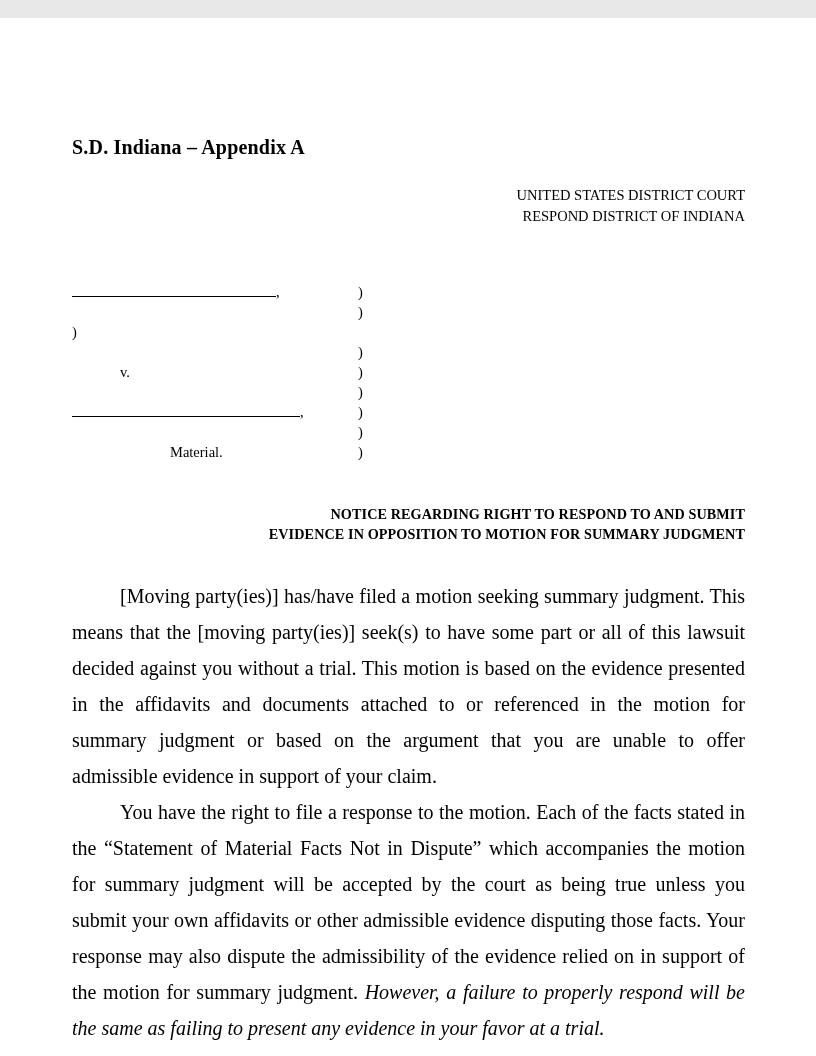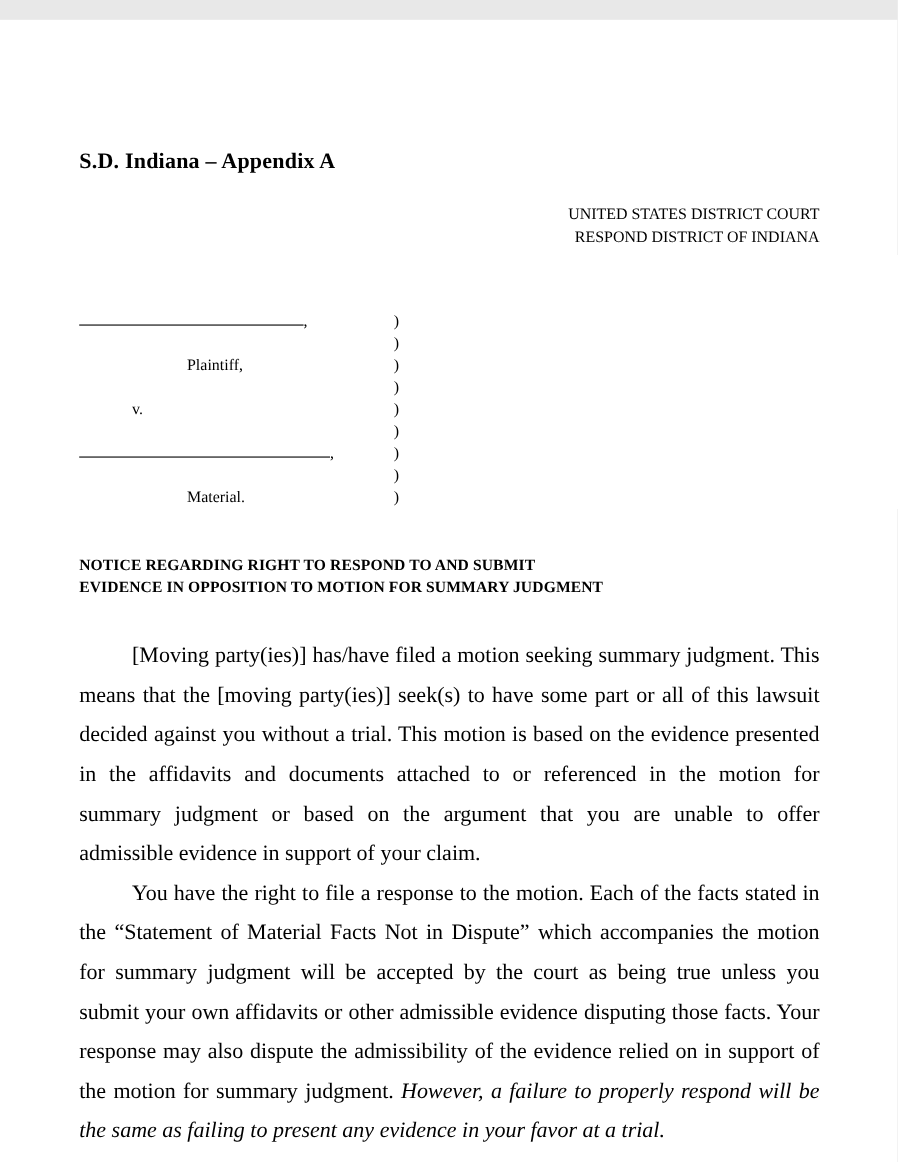--- a/index.html
+++ b/index.html
@@ -50,21 +50,21 @@
     display: inline-block;
     border-bottom: 1px solid #000;
     height: 13px;
     vertical-align: baseline;
   }
   .blank-1 { width: 204px; }
   .blank-2 { width: 228px; }
 
   .notice-title {
     margin-top: 42px;
-    text-align: left;
+    text-align: right;
     font-weight: bold;
     font-size: 14.2px;
     line-height: 20px;
     letter-spacing: 0.1px;
   }
 
   .body-text {
     margin-top: 34px;
     font-size: 20px;
     line-height: 36px;
@@ -93,21 +93,20 @@
       <div class="cap-right"></div>
     </div>
 
     <div class="caption-row">
       <div class="cap-left"></div>
       <div class="cap-paren">)</div>
       <div class="cap-right"></div>
     </div>
 
     <div class="caption-row">
-      <div class="cap-left indent-party">Plaintiff,</div>
       <div class="cap-paren">)</div>
       <div class="cap-right"></div>
     </div>
 
     <div class="caption-row">
       <div class="cap-left"></div>
       <div class="cap-paren">)</div>
       <div class="cap-right"></div>
     </div>
 

